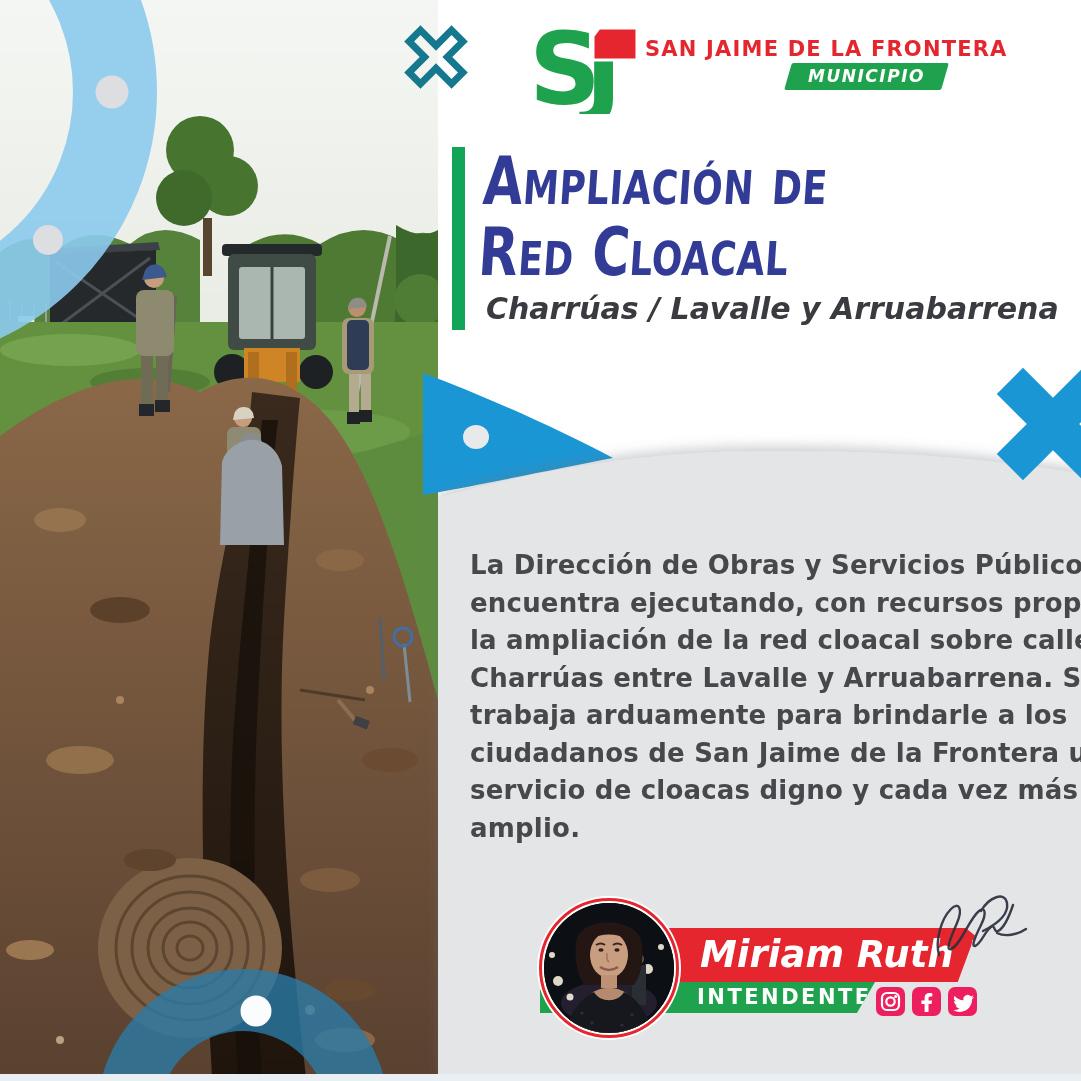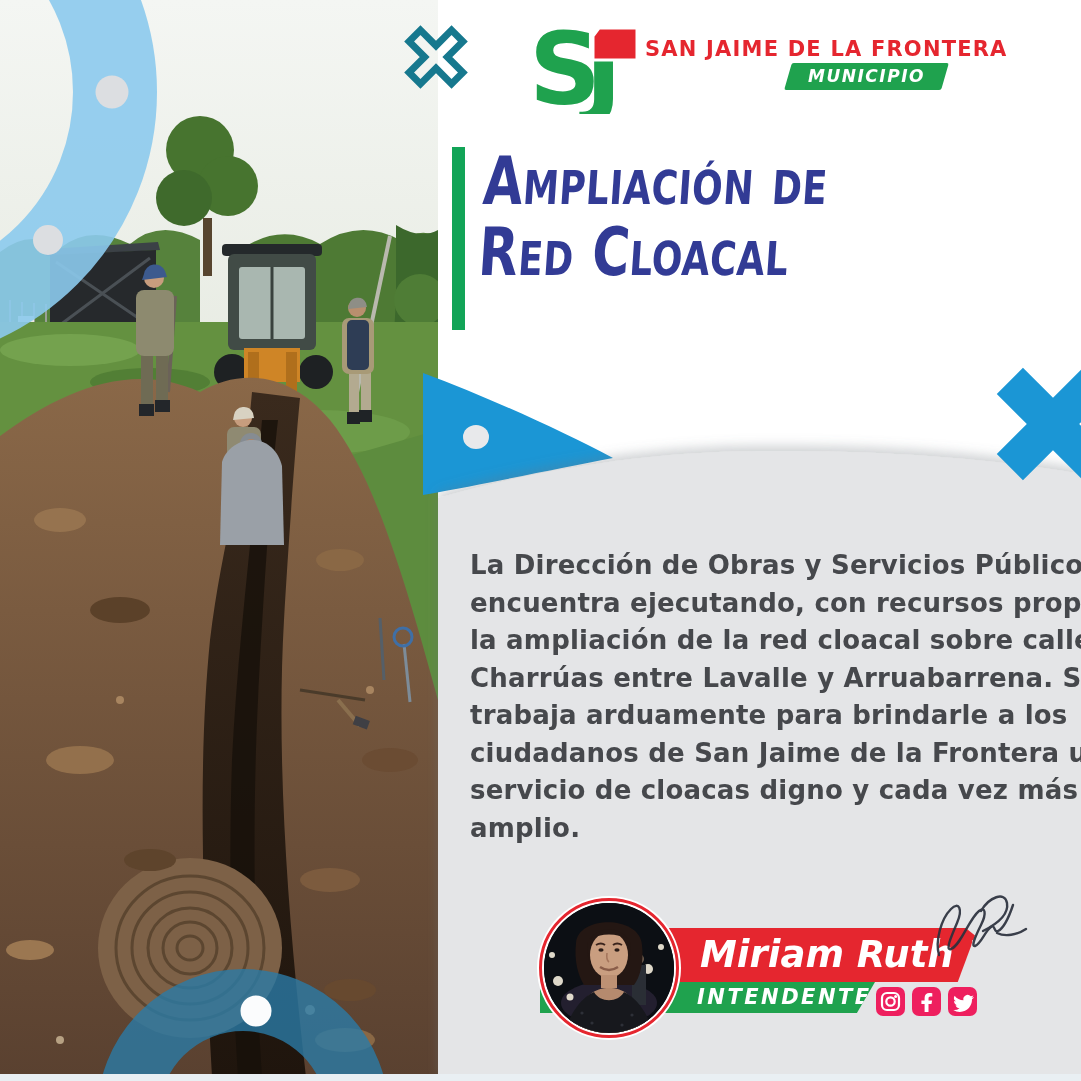--- a/index.html
+++ b/index.html
@@ -32,21 +32,21 @@
   .article div{white-space:nowrap;}
 
   
   .name-banner{left:600px;top:928px;width:375px;height:54px;background:var(--brand-red,#e5293b);
                clip-path:polygon(0 0,97.5% 0,100% 14%,95.4% 100%,0 100%);}
   .name-banner span{display:block;padding-left:100px;line-height:53px;color:#fff;font-weight:bold;
                font-style:italic;font-size:37px;white-space:nowrap;}
   .role-banner{left:540px;top:982px;width:335px;height:31px;background:var(--brand-green,#27a44f);
                clip-path:polygon(0 0,100% 0,94.6% 100%,0 100%);}
   .role-banner span{display:block;padding-left:157px;line-height:30px;color:#fff;font-weight:bold;
-               font-style:italic;font-size:21px;letter-spacing:2.5px;white-space:nowrap;}
+               font-size:21px;letter-spacing:2.5px;white-space:nowrap;}
   .portrait{left:537px;top:896px;width:144px;height:144px;border-radius:50%;background:#fff;}
   .portrait-ring{position:absolute;inset:2px;border:3px solid var(--brand-red,#e5293b);border-radius:50%;}
   .portrait-img{position:absolute;inset:7px;border-radius:50%;overflow:hidden;background:#0c0f14;}
   .sig{left:925px;top:889px;}
   .social{left:876px;top:987px;display:flex;gap:7px;}
   .social-btn{width:29px;height:29px;border-radius:7px;background:var(--social-pink,#ee1f5e);
               display:flex;align-items:center;justify-content:center;}
 </style>
 </head>
 <body>
@@ -224,20 +224,21 @@
     <div class="muni-banner">
       <span>MUNICIPIO</span>
     </div>
   </div>
 
   <div class="content accent-bar"></div>
   <div class="content page-title">
     <div>Ampliación de</div>
     <div>Red Cloacal</div>
   </div>
+  <div class="content page-subtitle">Charrúas / Lavalle y Arruabarrena</div>
 
   <div class="content article">
     <div>La Dirección de Obras y Servicios Públicos se</div>
     <div>encuentra ejecutando, con recursos propios,</div>
     <div>la ampliación de la red cloacal sobre calle</div>
     <div>Charrúas entre Lavalle y Arruabarrena. Se</div>
     <div>trabaja arduamente para brindarle a los</div>
     <div>ciudadanos de San Jaime de la Frontera un</div>
     <div>servicio de cloacas digno y cada vez más</div>
     <div>amplio.</div>

